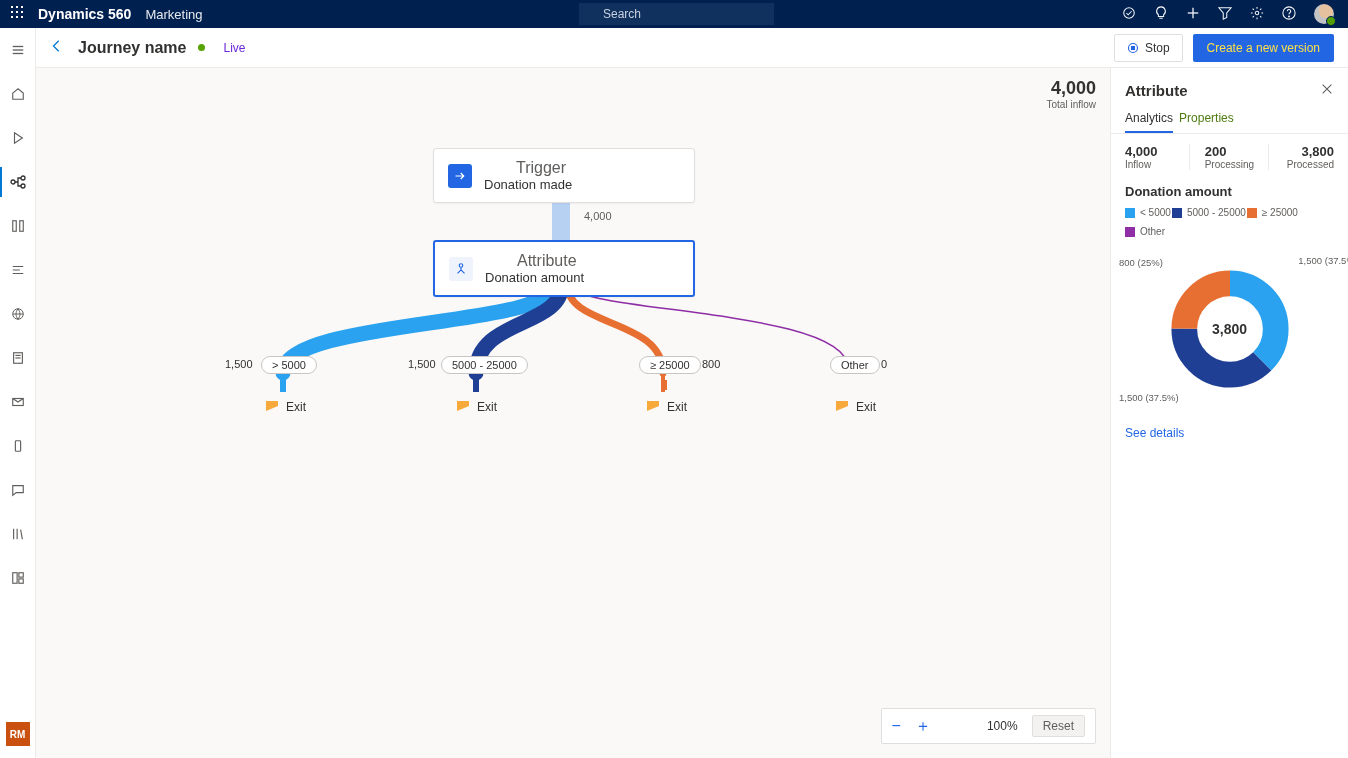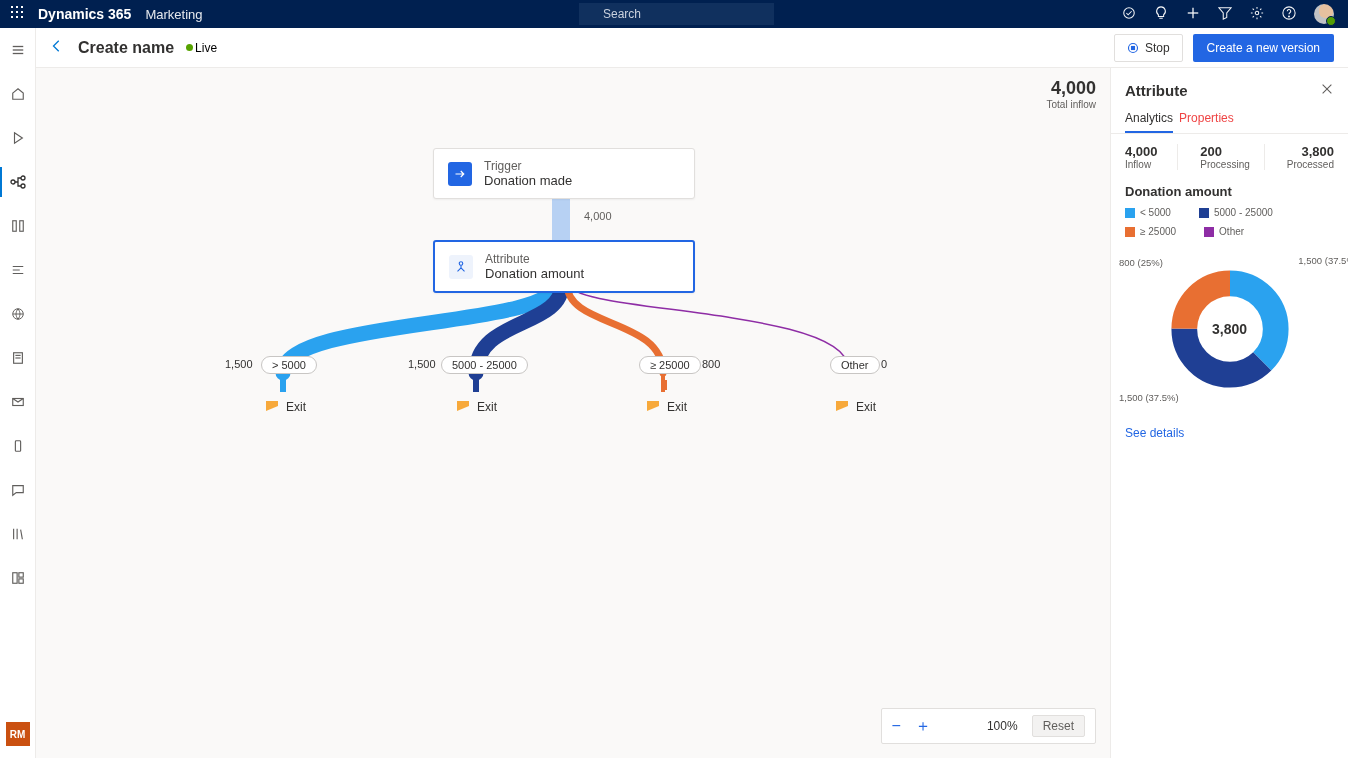--- a/index.html
+++ b/index.html
@@ -99,29 +99,29 @@
       border-bottom: 1px solid #edebe9;
       display: flex; align-items: center;
       padding: 0 14px;
     }
     .page-header .back { color: #0078d4; cursor: pointer; font-size: 14px; padding-right: 14px; }
     .page-header .title { font-weight: 600; font-size: 16px; }
     .page-header .status-dot {
       width: 7px; height: 7px; border-radius: 50%;
       background: #57a300; margin-left: 12px;
     }
-    .page-header .status-text { margin-left: 2px; color: #000000; font-size: 12px; }
+    .page-header .status-text { margin-left: 18px; color: #6d28d9; font-size: 12px; }
     .page-header .right-actions { margin-left: auto; display: flex; gap: 10px; align-items: center; }
     .btn-plain {
       background: #fff; border: 1px solid #e1dfdd; border-radius: 2px;
       padding: 6px 12px; font-size: 12px; cursor: pointer; color: #323130;
       display: flex; align-items: center; gap: 6px;
     }
     .btn-primary {
-      background: #2266e3; border: none; color: #ffffff; border-radius: 2px;
+      background: #2266e3; border: none; color: #fde047; border-radius: 2px;
       padding: 7px 14px; font-size: 12px; cursor: pointer;
     }
 
     
     .canvas {
       position: absolute; left: 36px; top: 68px;
       right: 238px; bottom: 0;
       background: #faf9f8;
       overflow: hidden;
     }
@@ -144,21 +144,21 @@
       width: 262px;
     }
     .node .icon-sq {
       width: 24px; height: 24px; border-radius: 3px;
       display: flex; align-items: center; justify-content: center;
       color: #fff; font-size: 12px;
     }
     .node .icon-sq.blue { background: #2266e3; }
     .node .icon-sq.light { background: #eef3fc; color: #2266e3; }
     .node.selected { border: 2px solid #2266e3; }
-    .node .texts .type { font-size: 12px; color: #605e5c; }
+    .node .texts .type { font-size: 16px; color: #605e5c; margin-left: 32px; }
     .node .texts .name { font-size: 13px; color: #323130; }
 
     .flow-count {
       position: absolute; font-size: 11px; color: #605e5c;
     }
 
     
     .branch-pill {
       position: absolute; background: #fff; border: 1px solid #c8c6c4;
       border-radius: 11px; padding: 2px 10px; font-size: 11px;
@@ -205,31 +205,31 @@
       position: absolute; right: 0; top: 68px; bottom: 0;
       width: 238px; background: #fff;
       border-left: 1px solid #edebe9;
     }
     .rp-head {
       display: flex; align-items: center; padding: 14px 14px 6px 14px;
     }
     .rp-head .ttl { font-size: 15px; font-weight: 600; }
     .rp-head .close { margin-left: auto; cursor: pointer; color: #605e5c; }
     .rp-tabs { display: flex; border-bottom: 1px solid #edebe9; padding: 0 14px; gap: 6px; }
-    .rp-tabs .tab { padding: 6px 0; font-size: 12px; color: #ef4444; cursor: pointer; }
+    .rp-tabs .tab { padding: 6px 0; font-size: 12px; color: #4d7c0f; cursor: pointer; }
     .rp-tabs .tab.active { color: #323130; border-bottom: 2px solid #2266e3; }
 
     .rp-stats { display: flex; padding: 10px 14px; gap: 14px; }
     .rp-stats .col { flex: 1; }
-    .rp-stats .col + .col { border-left: 1px solid #edebe9; padding-left: 22px; }
+    .rp-stats .col + .col { border-left: 1px solid #edebe9; padding-left: 15px; }
     .rp-stats .num { font-weight: 600; font-size: 13px; }
     .rp-stats .lbl { font-size: 10px; color: #605e5c; }
 
     .rp-section-title { font-size: 13px; font-weight: 600; padding: 4px 14px 8px; }
-    .legend { padding: 0 14px 6px; display: flex; flex-wrap: wrap; gap: 8px 28px; }
+    .legend { padding: 0 14px 6px; display: flex; flex-wrap: wrap; gap: 8px 1px; }
     .legend .li { display: flex; align-items: center; gap: 5px; font-size: 10px; color: #605e5c; }
     .legend .sw { width: 10px; height: 10px; }
     .donut-wrap { position: relative; margin: 6px 14px; height: 160px; }
     .donut-wrap svg { position: absolute; left: 50%; top: 50%; transform: translate(-50%, -50%); }
     .donut-wrap .center-num {
       position: absolute; left: 50%; top: 50%; transform: translate(-50%, -50%);
       font-weight: 600; font-size: 14px;
     }
     .donut-lbl { position: absolute; font-size: 9.5px; color: #605e5c; }
     .see-details { padding: 10px 14px; }
@@ -248,21 +248,21 @@
           <rect width="2" height="2" x="10" y="0"></rect>
           <rect width="2" height="2" x="0" y="5"></rect>
           <rect width="2" height="2" x="5" y="5"></rect>
           <rect width="2" height="2" x="10" y="5"></rect>
           <rect width="2" height="2" x="0" y="10"></rect>
           <rect width="2" height="2" x="5" y="10"></rect>
           <rect width="2" height="2" x="10" y="10"></rect>
         </g>
       </svg>
   </span>
-  <span class="product">Dynamics 365</span>
+  <span class="product">Dynamics 560</span>
   <span class="appname">Marketing</span>
   <span class="search-icon">
     <svg width="12" height="12" viewBox="0 0 16 16" fill="none" stroke="#c9d1de" stroke-width="1.5">
         <circle cx="7" cy="7" r="5"></circle>
         <line x1="11" y1="11" x2="15" y2="15"></line>
       </svg>
   </span>
   <input class="search" placeholder="Search" style="">
   <div class="right-icons">
     <span>
@@ -388,21 +388,21 @@
   <div class="rail-spacer"></div>
   <div class="rm-badge">RM</div>
 </div>
 
 <div class="page-header">
   <span class="back">
     <svg width="14" height="14" viewBox="0 0 16 16" fill="none" stroke="#0078d4" stroke-width="1.5">
         <path d="M10 2L4 8l6 6"></path>
       </svg>
   </span>
-  <span class="title">Create name</span>
+  <span class="title">Journey name</span>
   <span class="status-dot"></span>
   <span class="status-text">Live</span>
   <div class="right-actions">
     <button class="btn-plain">
       <svg width="12" height="12" viewBox="0 0 16 16" fill="none" stroke="#2266e3" stroke-width="1.5">
           <circle cx="8" cy="8" r="6"></circle>
           <rect x="6" y="6" width="4" height="4" fill="#2266e3"></rect>
         </svg>
       <span>Stop</span>
     </button>

